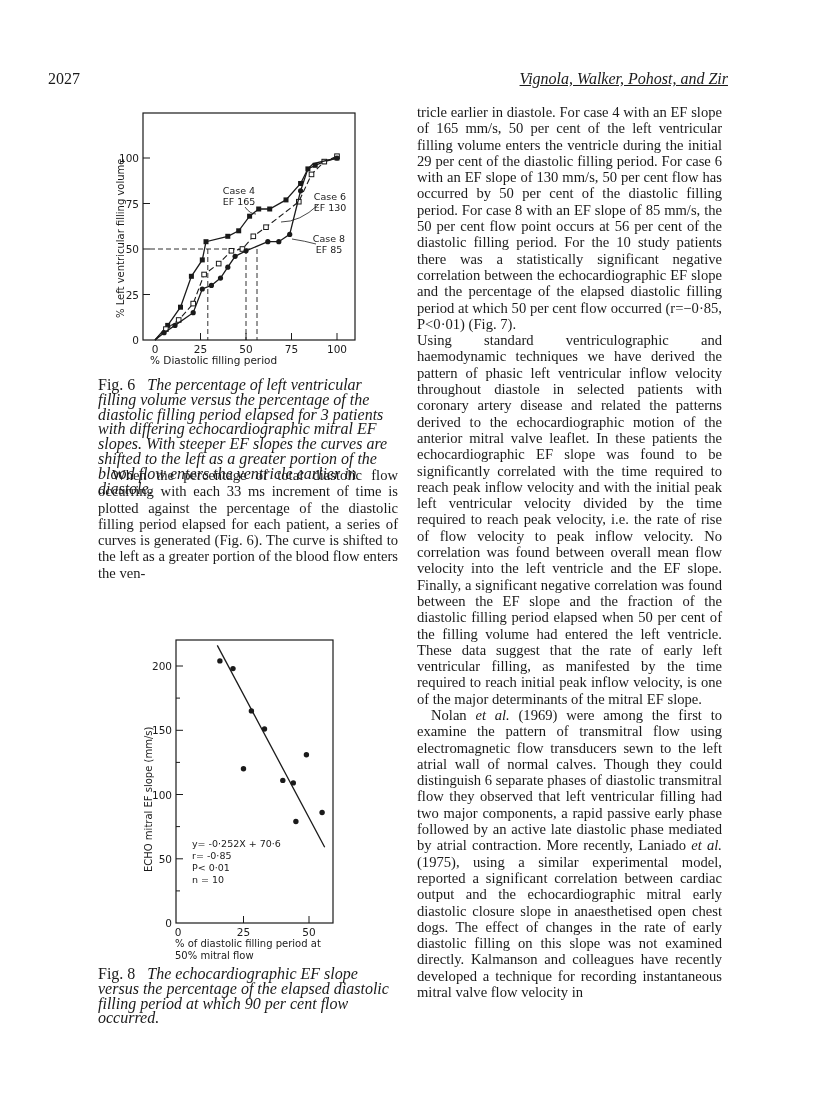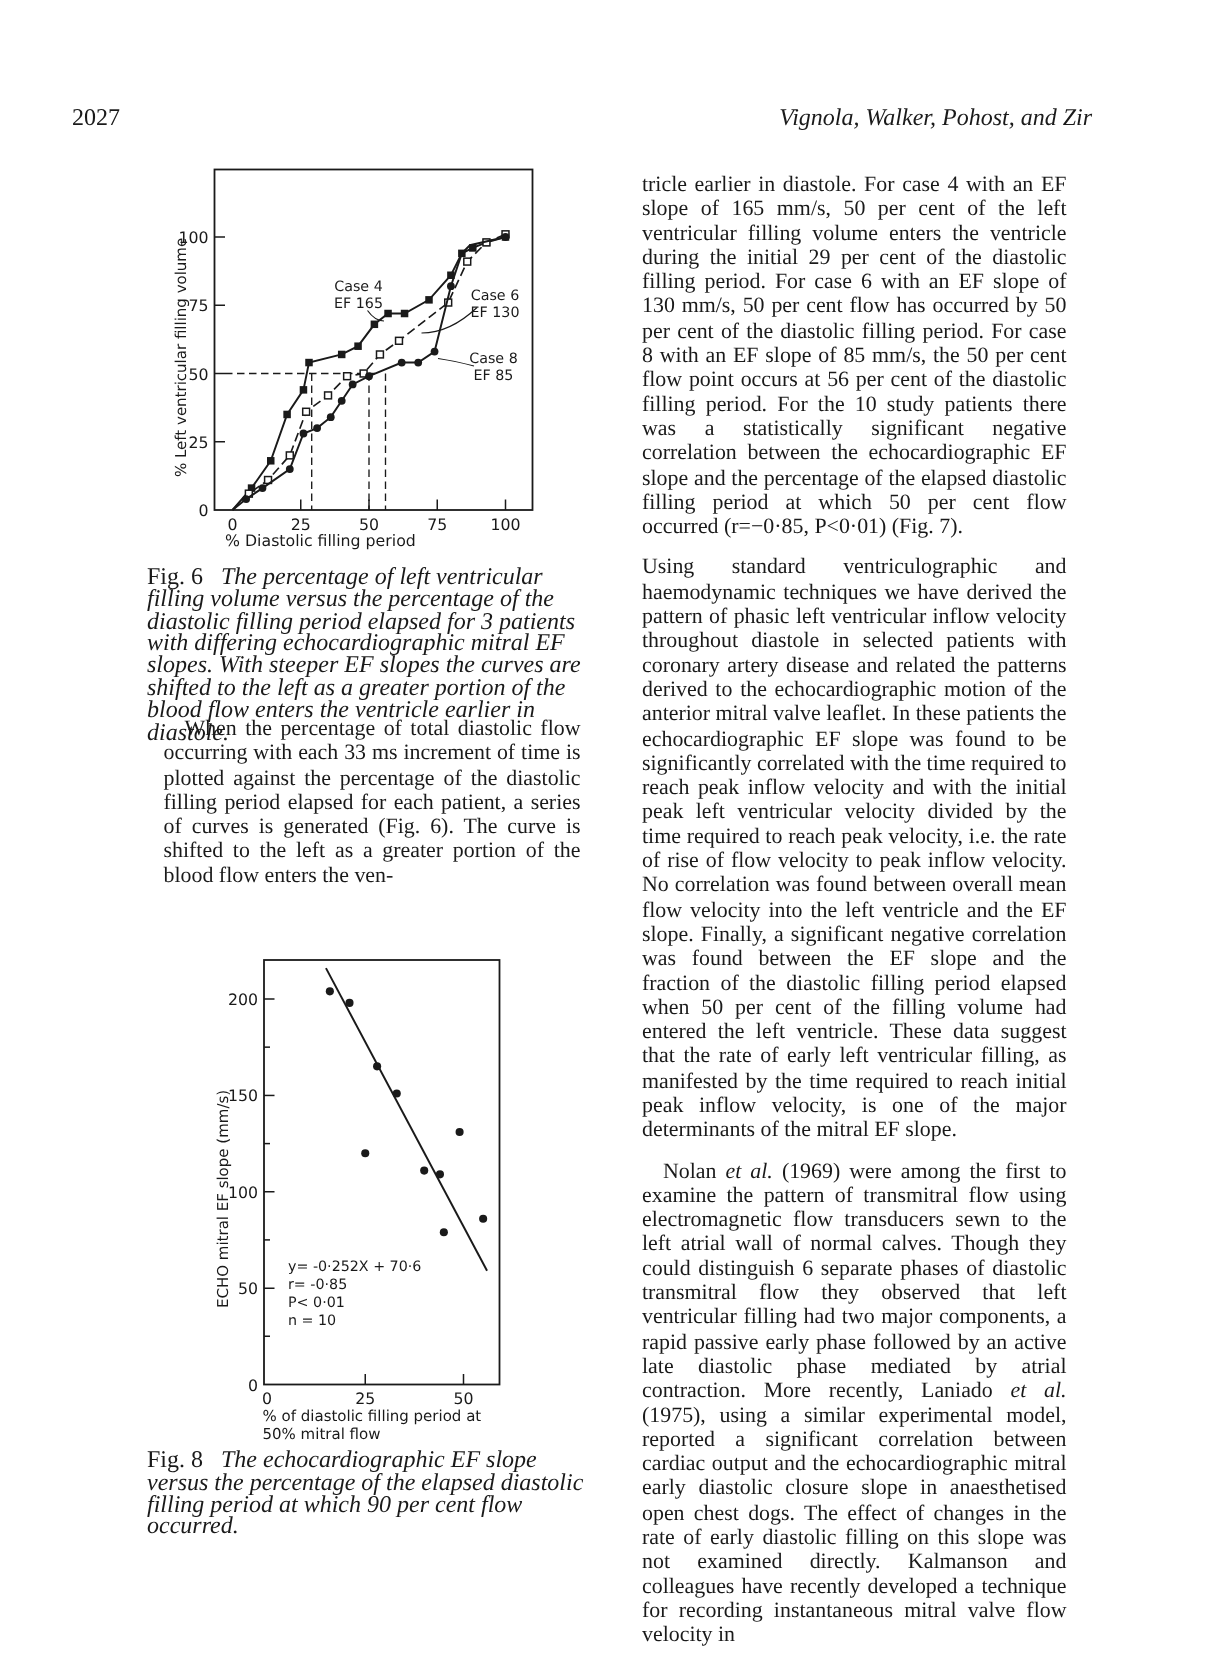--- a/index.html
+++ b/index.html
@@ -1,22 +1,22 @@
 <!DOCTYPE html>
 <html><head>
 <meta charset="utf-8">
 <style>
   html, body { margin: 0; padding: 0; background: #ffffff; }
   body { width: 816px; height: 1113px; position: relative; overflow: hidden;
          font-family: "Liberation Serif", "DejaVu Serif", serif; color: #1a1a1a; }
   .abs { position: absolute; }
   .header-num { left: 48px; top: 70px; font-size: 16px; }
-  .header-authors { right: 88px; top: 70px; font-size: 16px; font-style: italic; }
+  .header-authors { right: 88px; top: 70px; font-size: 16px; font-style: italic; text-decoration: underline; }
   .col { position: absolute; font-size: 14.6px; line-height: 16.3px; text-align: justify; }
-  .col p { margin: 11px; }
+  .col p { margin: 0; }
   .col .indent { text-indent: 14px; }
   .left-col { left: 98px; width: 300px; }
   .right-col { left: 417px; width: 305px; top: 104px; }
   .caption { position: absolute; left: 98px; width: 300px; font-size: 16px; line-height: 14.8px; font-style: italic; }
   .caption .fig-label { font-style: normal; }
   .heading { font-weight: bold; margin: 18px 0 14px 0 !important; }
   svg text { font-family: "DejaVu Sans", sans-serif; fill: #1a1a1a; }
   em { font-style: italic; }
 </style>
 </head>

